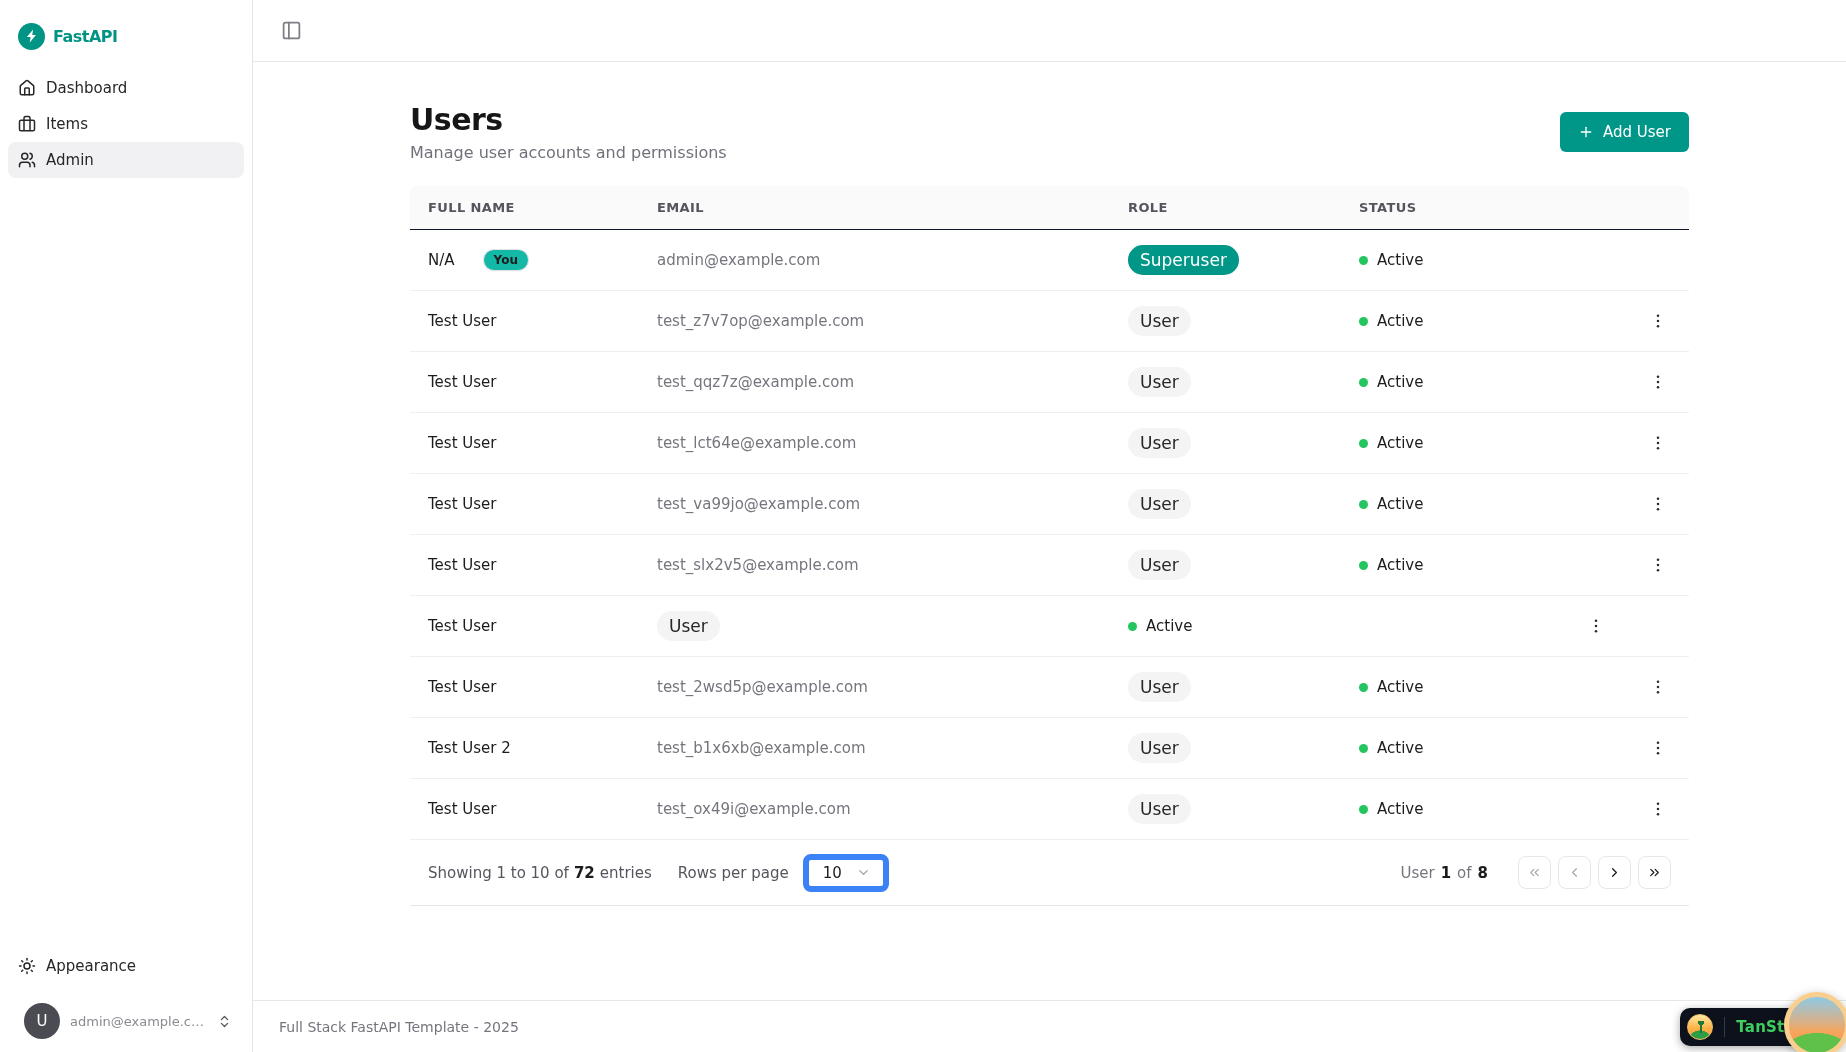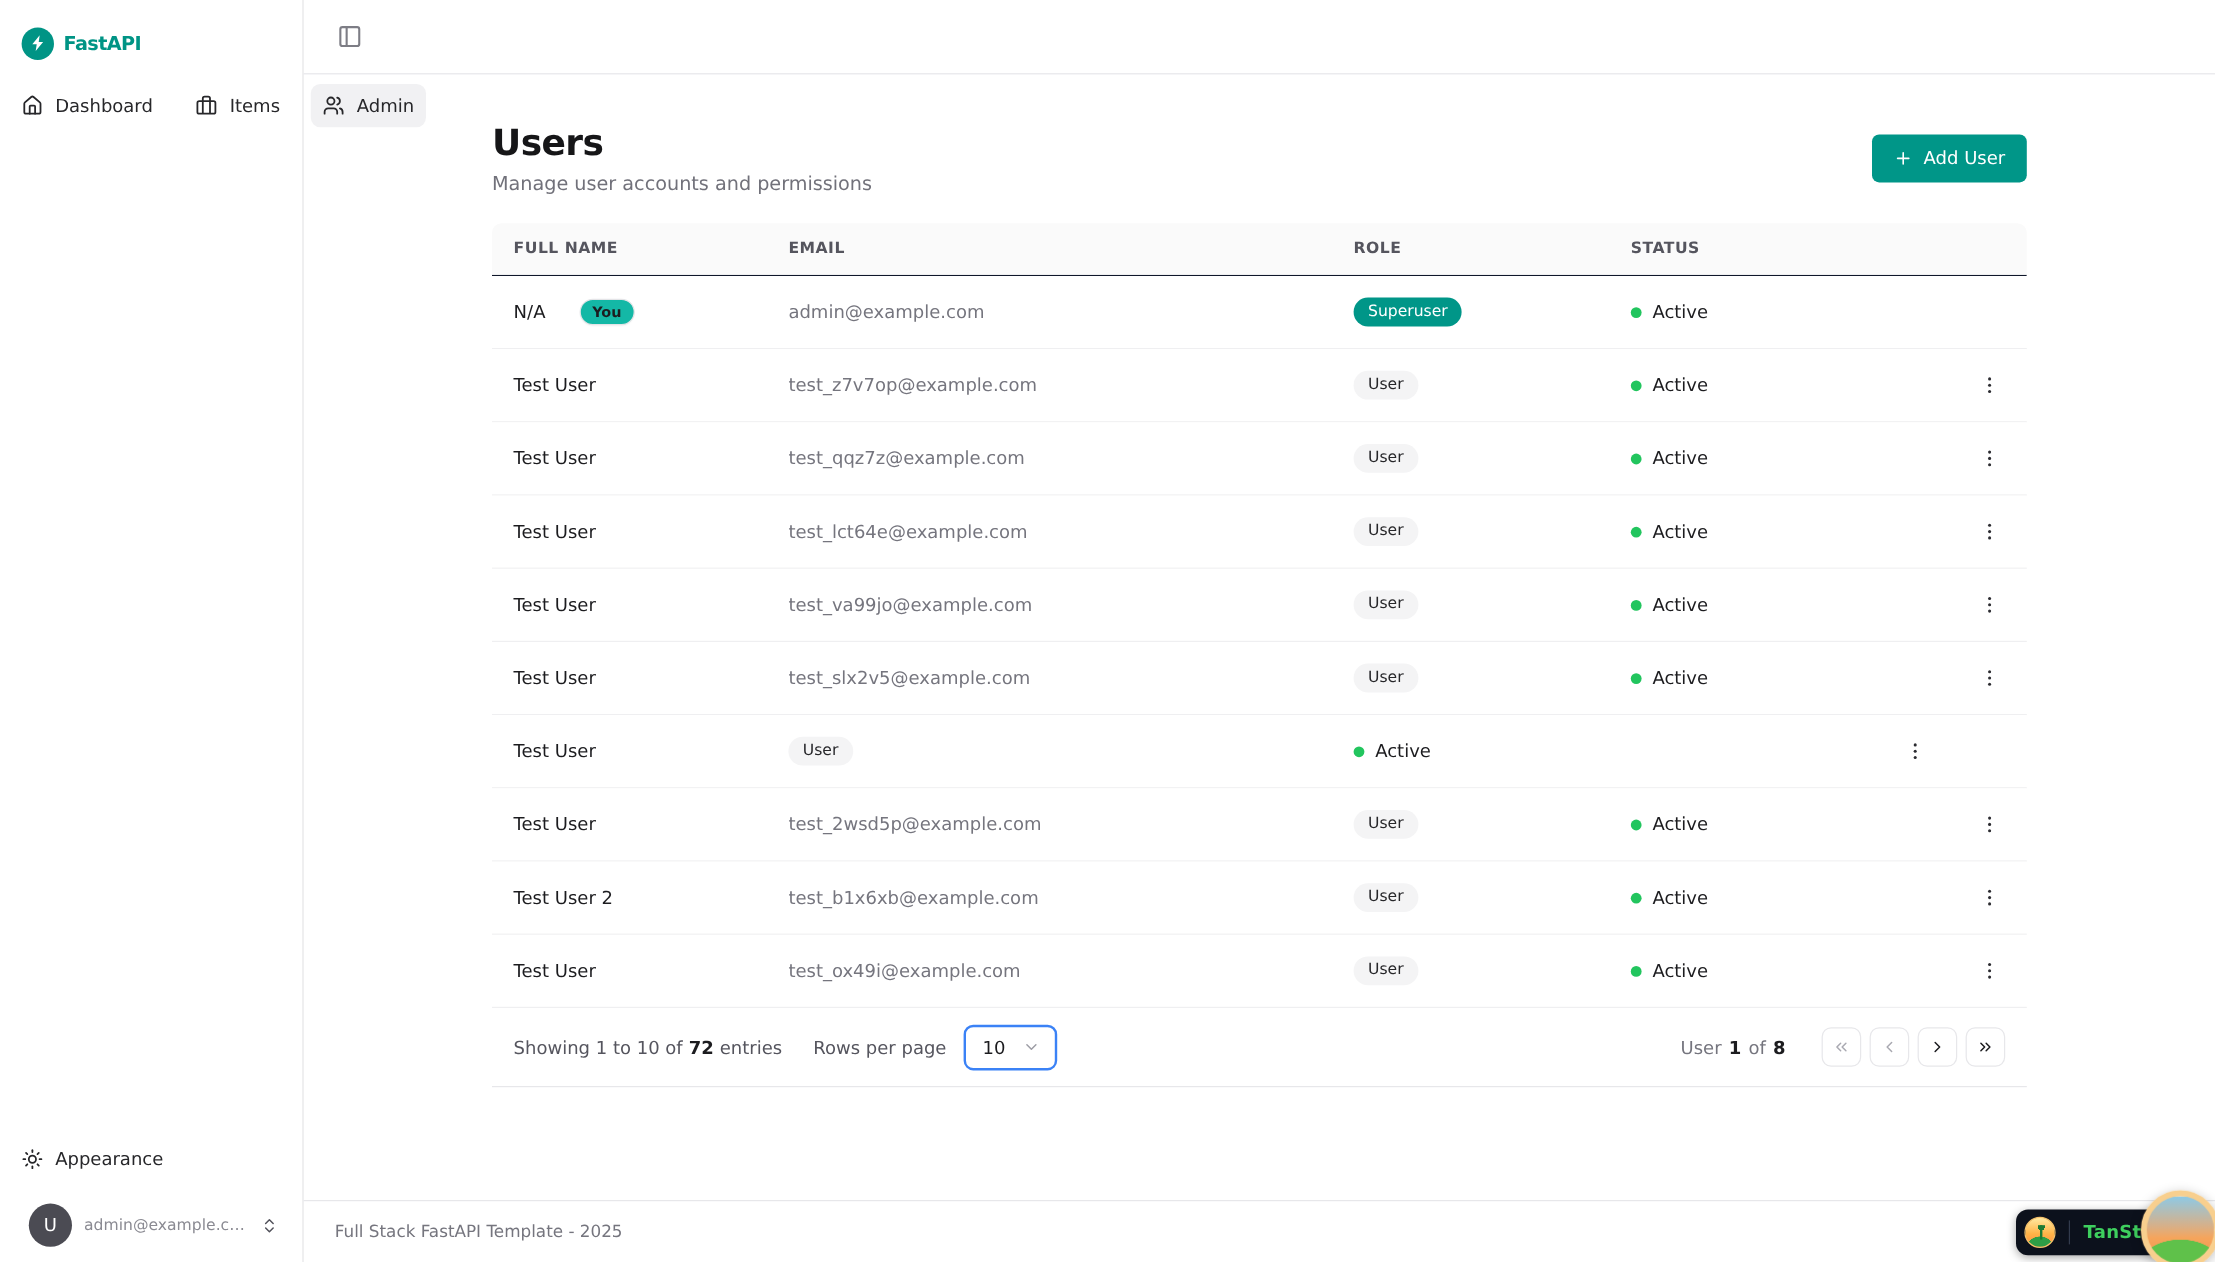--- a/index.html
+++ b/index.html
@@ -16,21 +16,21 @@
     border-right:1px solid #e4e4e7;
     display:flex; flex-direction:column; background:#fff;
     border-right:1px solid #e4e4e7;
   }
   .logo-row { display:flex; align-items:center; gap:8px; padding:20px 0 0 18px; height:52px; }
   .logo-mark {
     width:27px; height:27px; border-radius:50%; background:#009485;
     display:flex; align-items:center; justify-content:center;
   }
   .logo-text { color:#009485; font-size:16px; font-weight:600; letter-spacing:-0.5px; }
-  .nav { margin-top:18px; display:flex; flex-direction:row; }
+  .nav { margin-top:18px; display:flex; flex-direction:column;justify-content:center; }
   .nav-item {
     height:36px; margin:0 8px; padding:0 10px; border-radius:8px;
     display:flex; align-items:center; gap:10px; font-size:15px; color:#27272a;
     cursor:pointer;
   }
   .nav-item.active { background:#f1f1f3; }
   .nav-item .nicon { color:#27272a; }
   .sidebar-spacer { flex:1; }
   .appearance { margin-bottom:6px; }
   .user-chip {
@@ -77,40 +77,40 @@
     border-bottom:1px solid #efeff1; background:#fff;
   }
   .cell { font-size:15px; display:flex; align-items:center; min-width:0; }
   .cell.name { color:#1c1c1f; gap:28px; }
   .cell.email { color:#75757e; }
   .you-badge {
     font-size:12px; font-weight:600; color:#1c1c1f; background:#14b8a6;
     border:1px solid #e4e4e7; border-radius:999px; padding:3px 10px;
     box-shadow:0 1px 1px rgba(0,0,0,0.03);
   }
-  .badge { font-size:13px; border-radius:999px; padding:4px 12px; line-height:1.3; }
+  .badge { font-size:17px; border-radius:999px; padding:4px 12px; line-height:1.3; }
   .badge.superuser { background:#009688; color:#fff; }
   .badge.user { background:#f4f4f5; color:#27272a; }
   .cell.status { gap:9px; color:#1c1c1f; }
   .dot { width:9px; height:9px; border-radius:50%; background:#22c55e; flex:none; }
   .cell.actions { justify-content:flex-end; }
   .kebab { background:none; border:none; cursor:pointer; color:#2b2b30; padding:4px; }
 
   
   .pagination {
     height:66px; display:flex; align-items:center; justify-content:space-between;
     padding:0 18px; border-bottom:1px solid #e7e7ea;
   }
   .pag-left { display:flex; align-items:center; gap:26px; }
   .showing { display:flex; gap:5px; font-size:15px; color:#55555e; }
   .showing .bold, .page-info .bold { color:#1c1c1f; font-weight:700; }
   .rows-per { display:flex; align-items:center; gap:14px; font-size:15px; color:#55555e; }
   .select-box {
     display:flex; align-items:center; gap:14px; height:38px; padding:0 12px 0 14px;
-    border:2px solid #3b82f6; border-radius:8px; background:#fff; cursor:pointer;
+    border:6px solid #3b82f6; border-radius:8px; background:#fff; cursor:pointer;
     font-size:15px; color:#1c1c1f;
   }
   .select-box .chev { color:#9d9da5; }
   .pag-right { display:flex; align-items:center; gap:30px; }
   .page-info { display:flex; gap:6px; font-size:15px; color:#75757e; }
   .pager { display:flex; gap:7px; }
   .pg-btn {
     width:33px; height:33px; border:1px solid #e7e7ea; border-radius:8px; background:#fff;
     display:flex; align-items:center; justify-content:center; cursor:pointer; color:#1c1c1f;
   }

